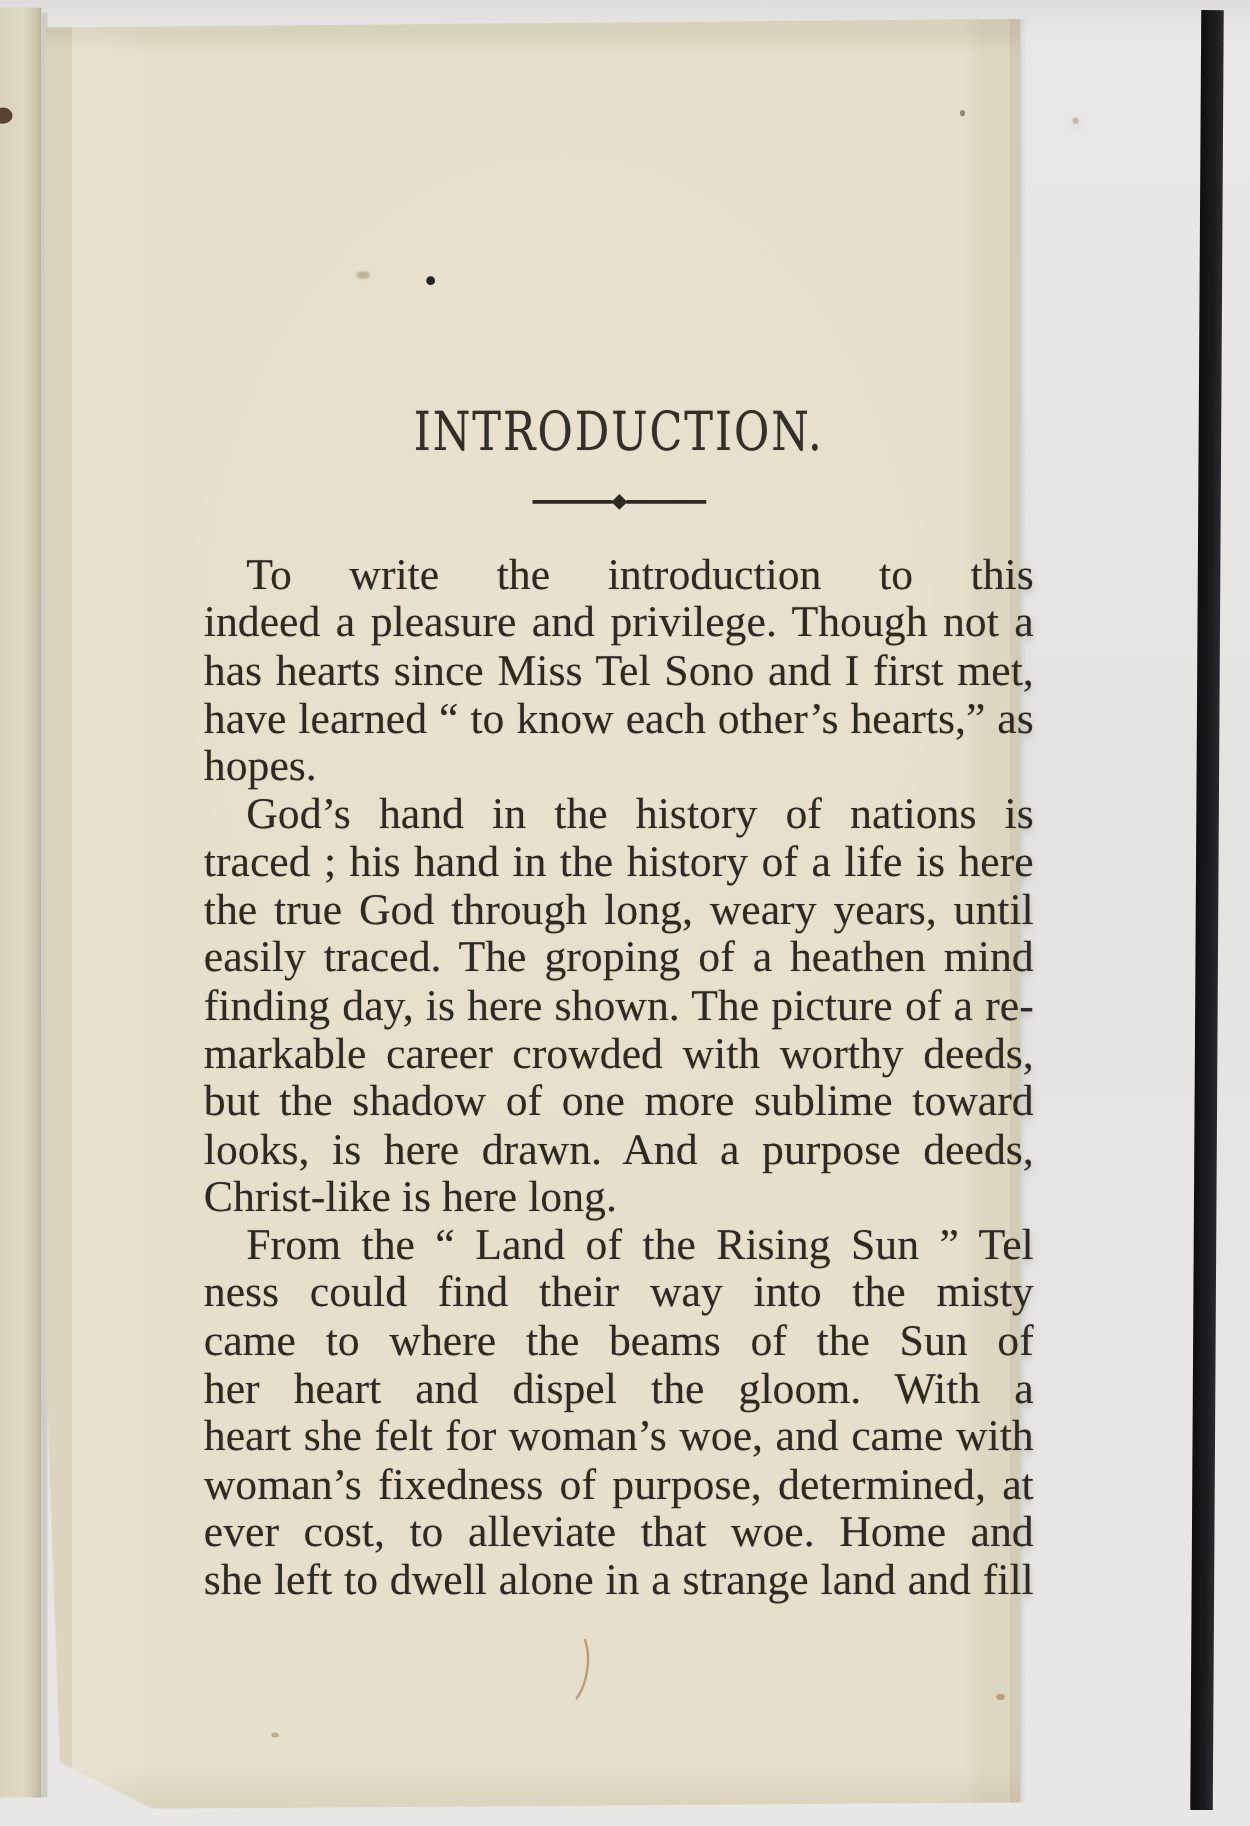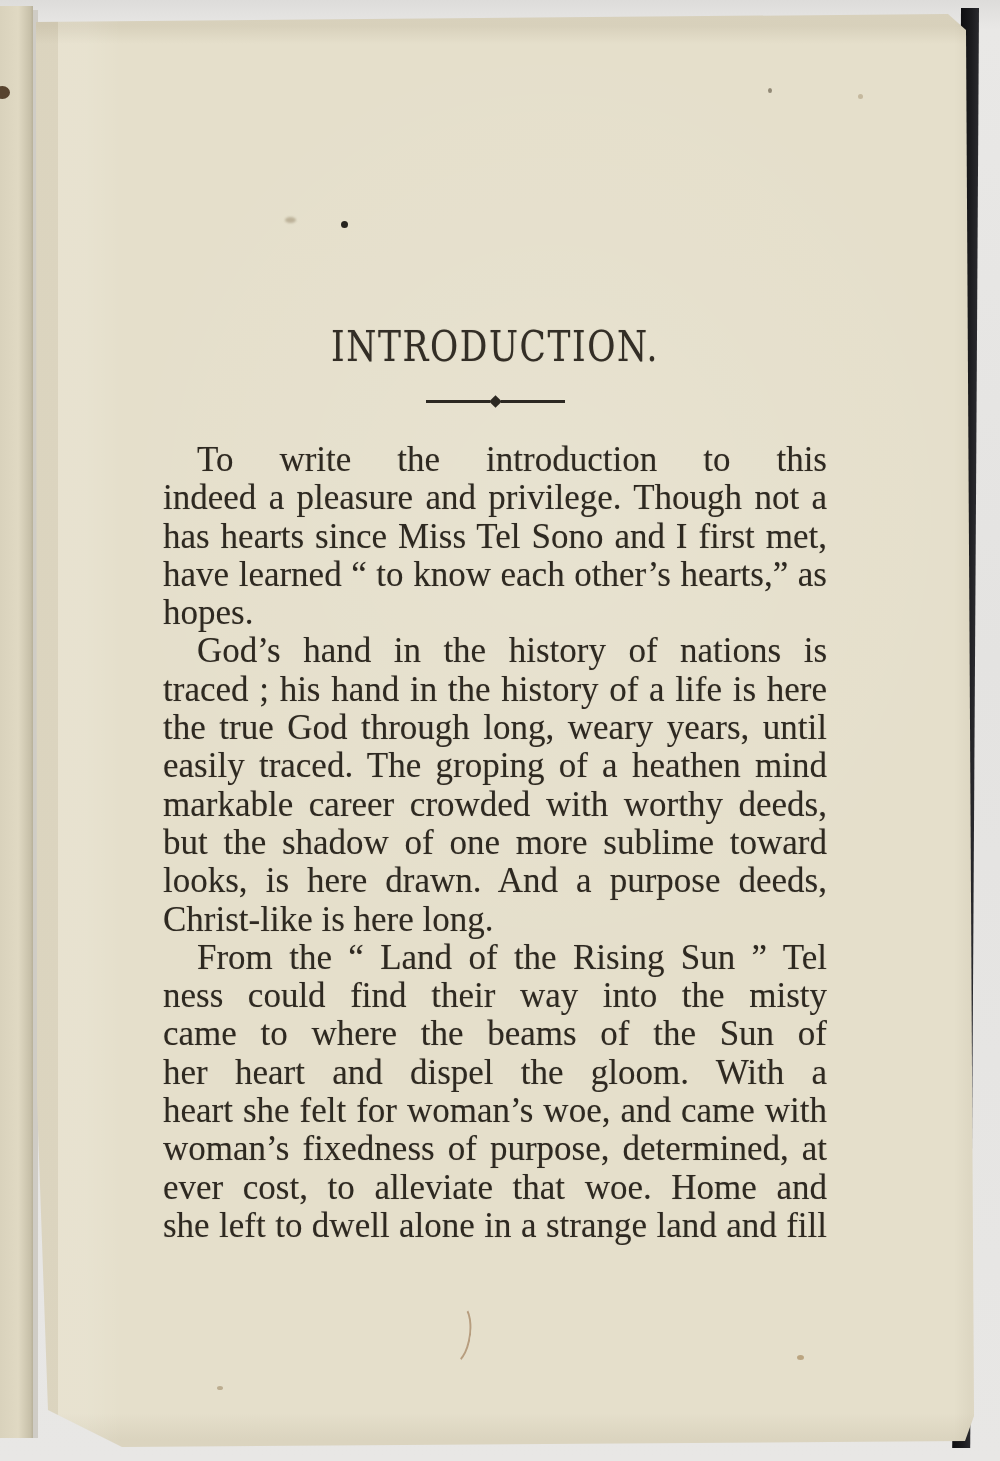--- a/index.html
+++ b/index.html
@@ -18,21 +18,21 @@
     background:#cfccc5;
   }
   
   .cover{
     position:absolute;left:961px;top:8px;width:18px;height:1440px;
     background:linear-gradient(90deg,#0f0f11 0,#1c1c1f 60%,#2a2a2e 100%);
     transform:rotate(0.35deg);transform-origin:top left;
   }
   
   .page{
-    position:absolute;left:0;top:0;width:1000px;height:1461px;
+    position:absolute;left:0;top:0;width:816px;height:1461px;
     clip-path:polygon(36px 22px,948px 14px,966px 30px,974px 1416px,965px 1441px,122px 1447px,48px 1410px,37px 1100px);
     background:
       radial-gradient(ellipse 60% 45% at 55% 35%, rgba(255,255,254,0.10), transparent 75%),
       linear-gradient(90deg, rgba(105,92,66,0.38) 0 3px, rgba(120,105,78,0.22) 3px 26px, rgba(150,135,105,0.12) 26px 58px, rgba(255,255,250,0.10) 58px 86px, transparent 122px),
       linear-gradient(270deg, rgba(110,98,72,0.16) 0 8px, rgba(120,108,80,0.07) 8px 30px, transparent 46px),
       linear-gradient(180deg, rgba(95,85,62,0.35) 0 2px, rgba(120,105,75,0.12) 2px 26px, transparent 44px),
       linear-gradient(0deg, rgba(110,98,72,0.22) 0 3px, rgba(130,115,85,0.10) 3px 22px, transparent 48px),
       #e5dfcb;
     filter:drop-shadow(0 3px 3px rgba(60,55,40,0.25));
   }
@@ -99,20 +99,21 @@
           <div class="line">has hearts since Miss Tel Sono and I first met, we</div>
           <div class="line">have learned “ to know each other’s hearts,” as she so</div>
           <div class="line short">hopes.</div>
         </div>
 
         <div>
           <div class="line indent">God’s hand in the history of nations is oftentimes</div>
           <div class="line">traced ; his hand in the history of a life is here as</div>
           <div class="line">the true God through long, weary years, until the glad</div>
           <div class="line">easily traced. The groping of a heathen mind after</div>
+          <div class="line">finding day, is here shown. The picture of a re-</div>
           <div class="line">markable career crowded with worthy deeds, and yet</div>
           <div class="line">but the shadow of one more sublime toward which it</div>
           <div class="line">looks, is here drawn. And a purpose deeds, noble, and</div>
           <div class="line short">Christ-like is here long.</div>
         </div>
 
         <div>
           <div class="line indent">From the “ Land of the Rising Sun ” Tel Sono</div>
           <div class="line">ness could find their way into the misty darkness of</div>
           <div class="line">came to where the beams of the Sun of Righteous-</div>

